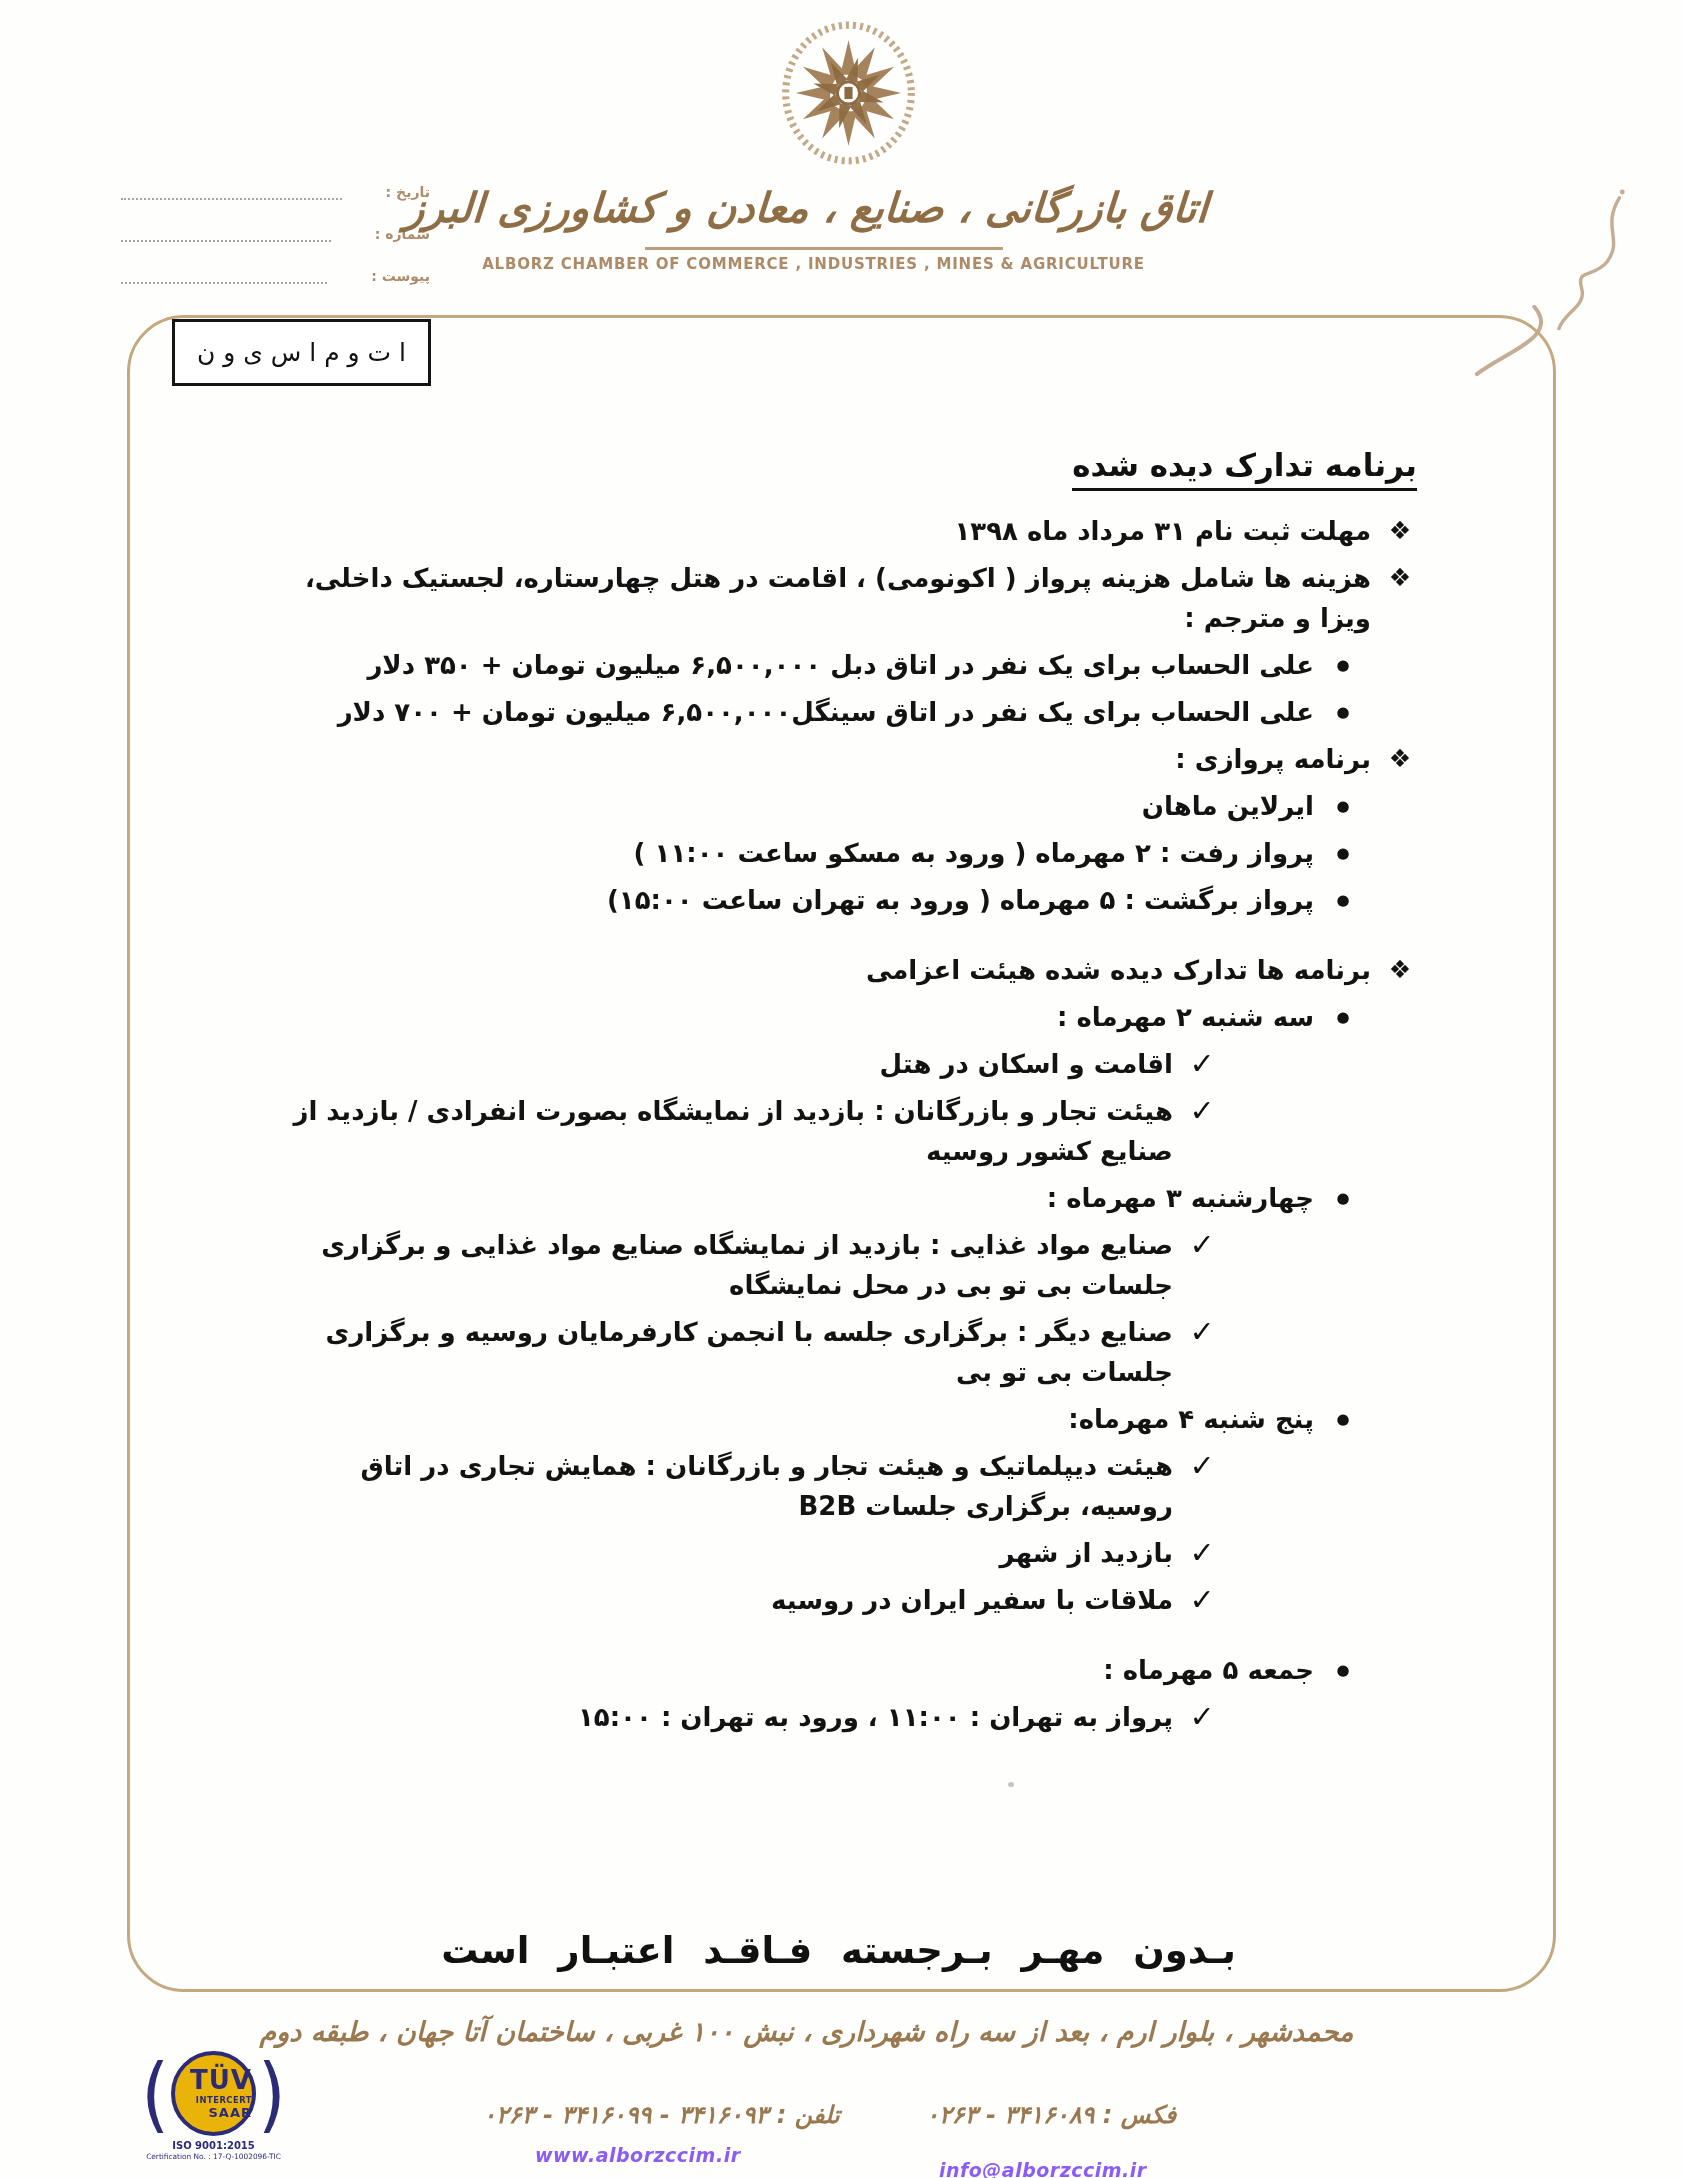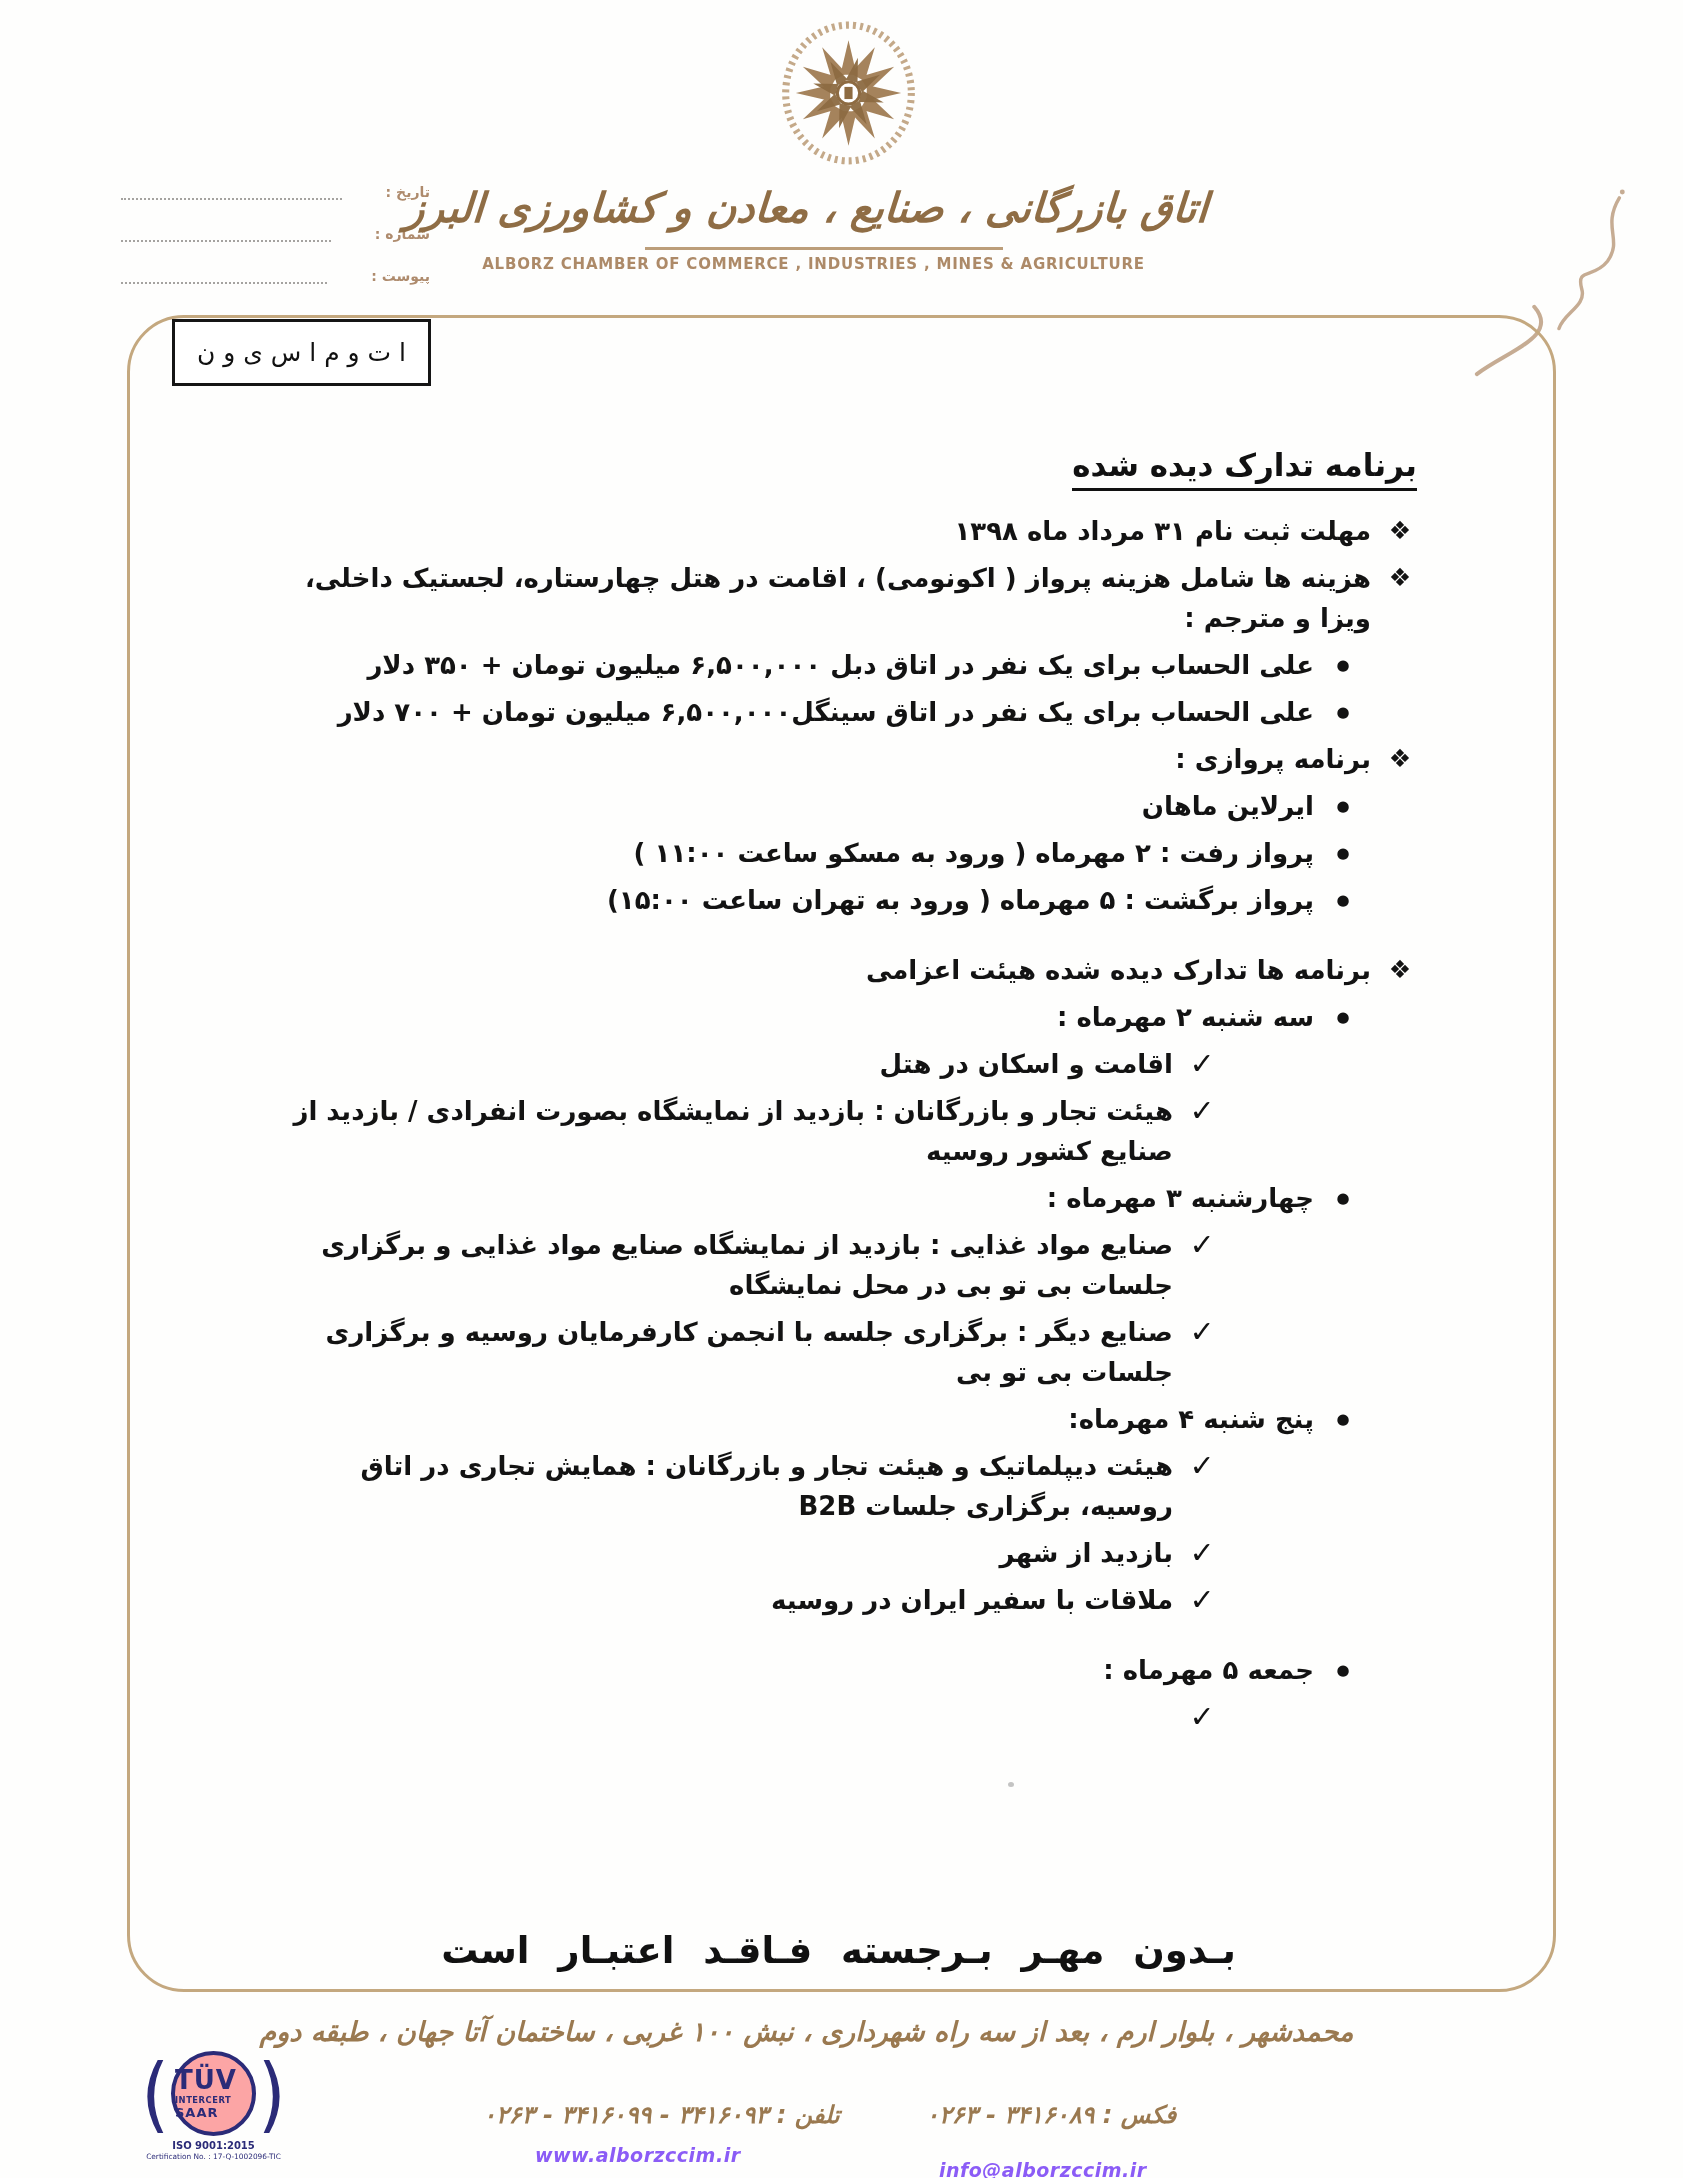--- a/index.html
+++ b/index.html
@@ -74,22 +74,22 @@
     position:absolute; top:2144px; font-size:19px; font-weight:bold;
     color:#8b5cf6; letter-spacing:0.5px;font-style:italic;
   }
   .web{left:535px;} .email{left:939px;margin-top:15px;}
   
   .tuv{position:absolute; left:139px; top:2051px; width:149px; text-align:center; color:#2b2b78;}
   .tuv-wrap{display:flex; align-items:center; justify-content:center;}
   .paren{font-size:71px; font-weight:normal; line-height:77px; color:#2b2b78; transform:scaleY(1.15);}
   .tuv-circle{
     width:77px; height:77px; border:4px solid #2b2b78; border-radius:50%;
-    display:flex; flex-direction:column; align-items:flex-start; justify-content:center;
-    margin:0 2px; background:#fca5a5;
+    display:flex; flex-direction:column; align-items:flex-end; justify-content:center;
+    margin:0 2px; background:#eab308;
   }
   .tuv-name{font-size:26px; font-weight:bold; line-height:26px; letter-spacing:1px;}
   .tuv-sub1{font-size:8.4px; font-weight:bold; letter-spacing:0.5px; margin-top:2px;}
   .tuv-sub2{font-size:13px; font-weight:bold; letter-spacing:1px;}
   .tuv-iso{font-size:10px; font-weight:bold; margin-top:4px;}
   .tuv-cert{font-size:7.4px; margin-top:1px;}
 </style>
 </head>
 <body>
 
@@ -234,20 +234,21 @@
         <div class="item l3">
           <span class="b">✓</span>
           <span class="t">ملاقات با سفیر ایران در روسیه</span>
         </div>
         <div class="item l2 gap">
           <span class="b">●</span>
           <span class="t">جمعه ۵ مهرماه :</span>
         </div>
         <div class="item l3">
           <span class="b">✓</span>
+          <span class="t">پرواز به تهران :  ۱۱:۰۰ ، ورود به تهران :  ۱۵:۰۰</span>
         </div>
       </div>
   </div>
 
   <div class="speck"></div>
 
   <div class="validity">بـدون مهـر بـرجسته فـاقـد اعتبـار است</div>
 
   <div class="address">محمدشهر ، بلوار ارم ، بعد از سه راه شهرداری ، نبش ۱۰۰ غربی ، ساختمان آتا جهان ، طبقه دوم</div>
   <div class="phone">تلفن : ۳۴۱۶۰۹۳ - ۳۴۱۶۰۹۹ - ۰۲۶۳</div>

